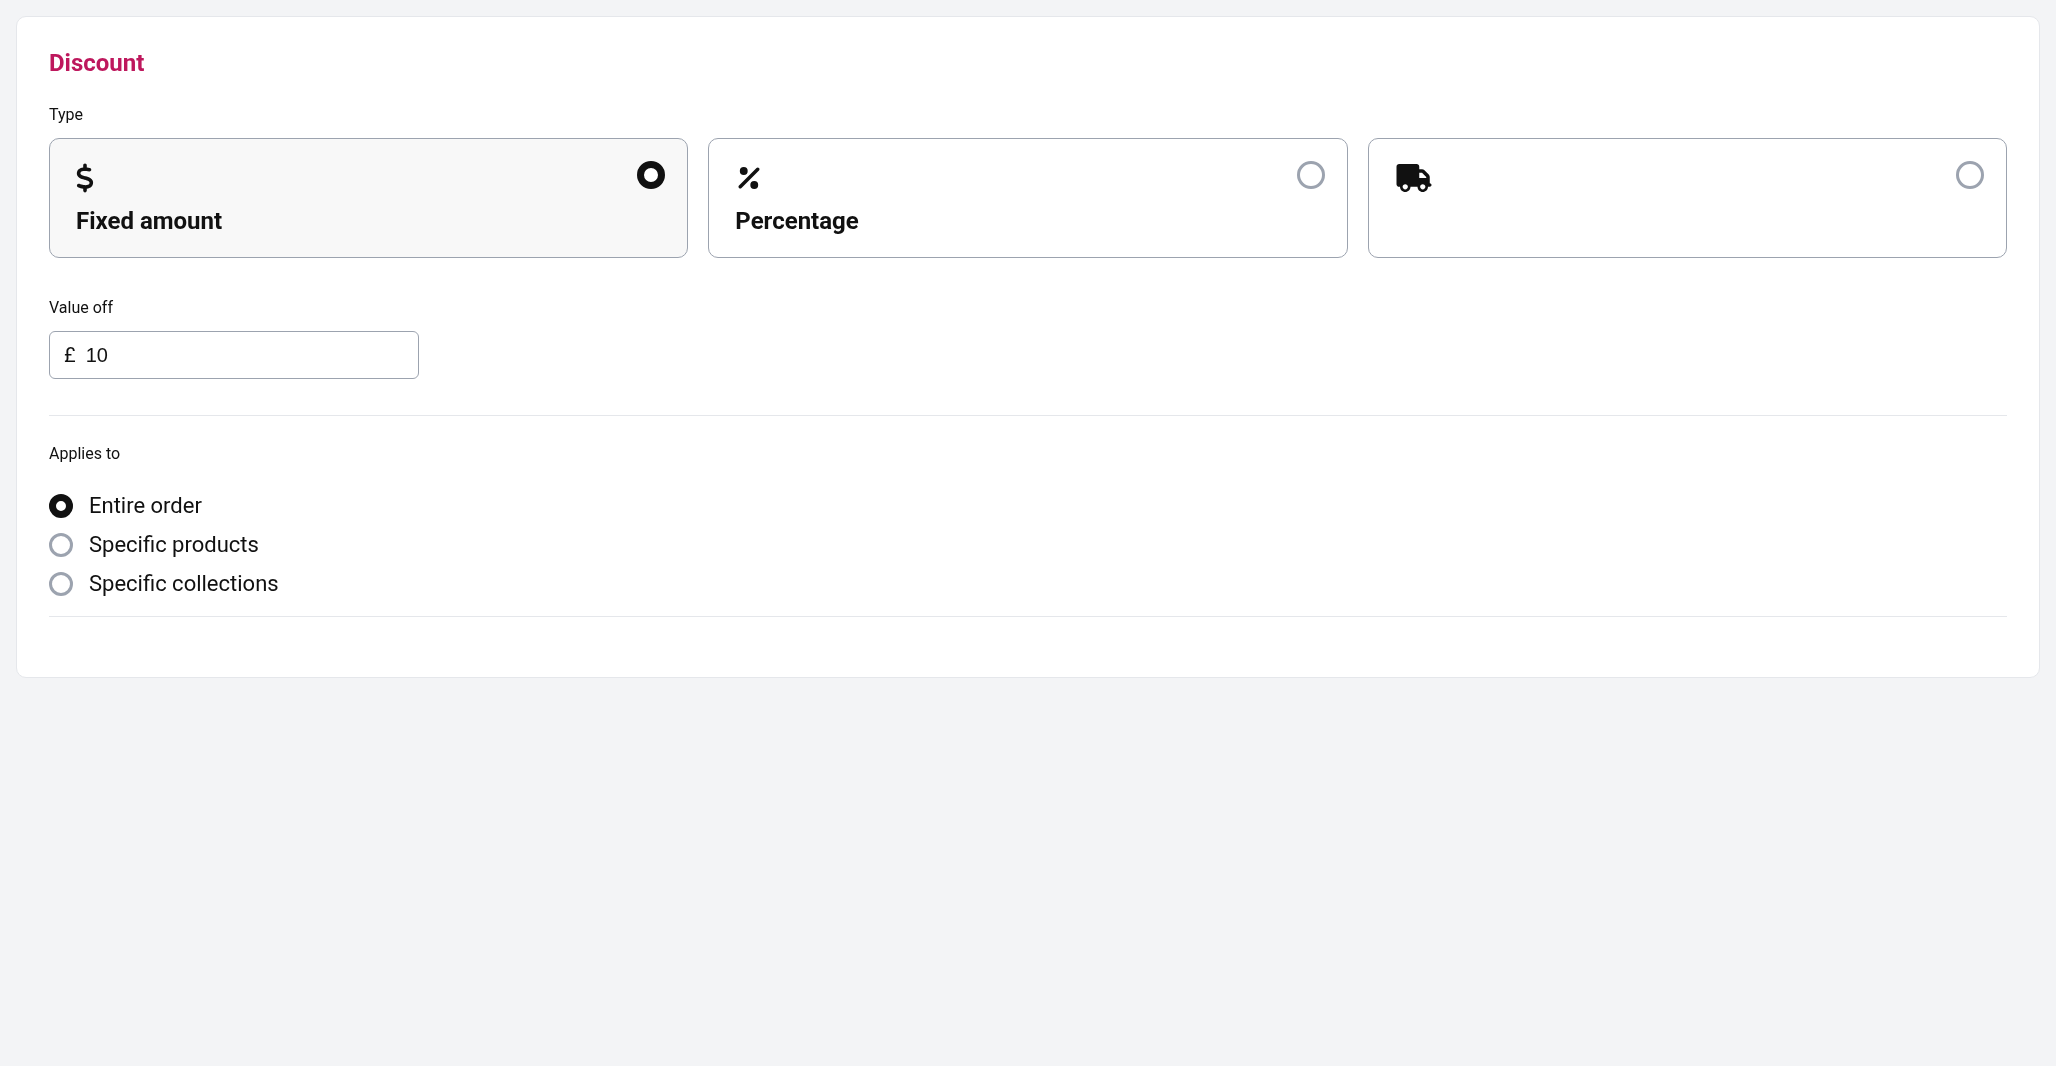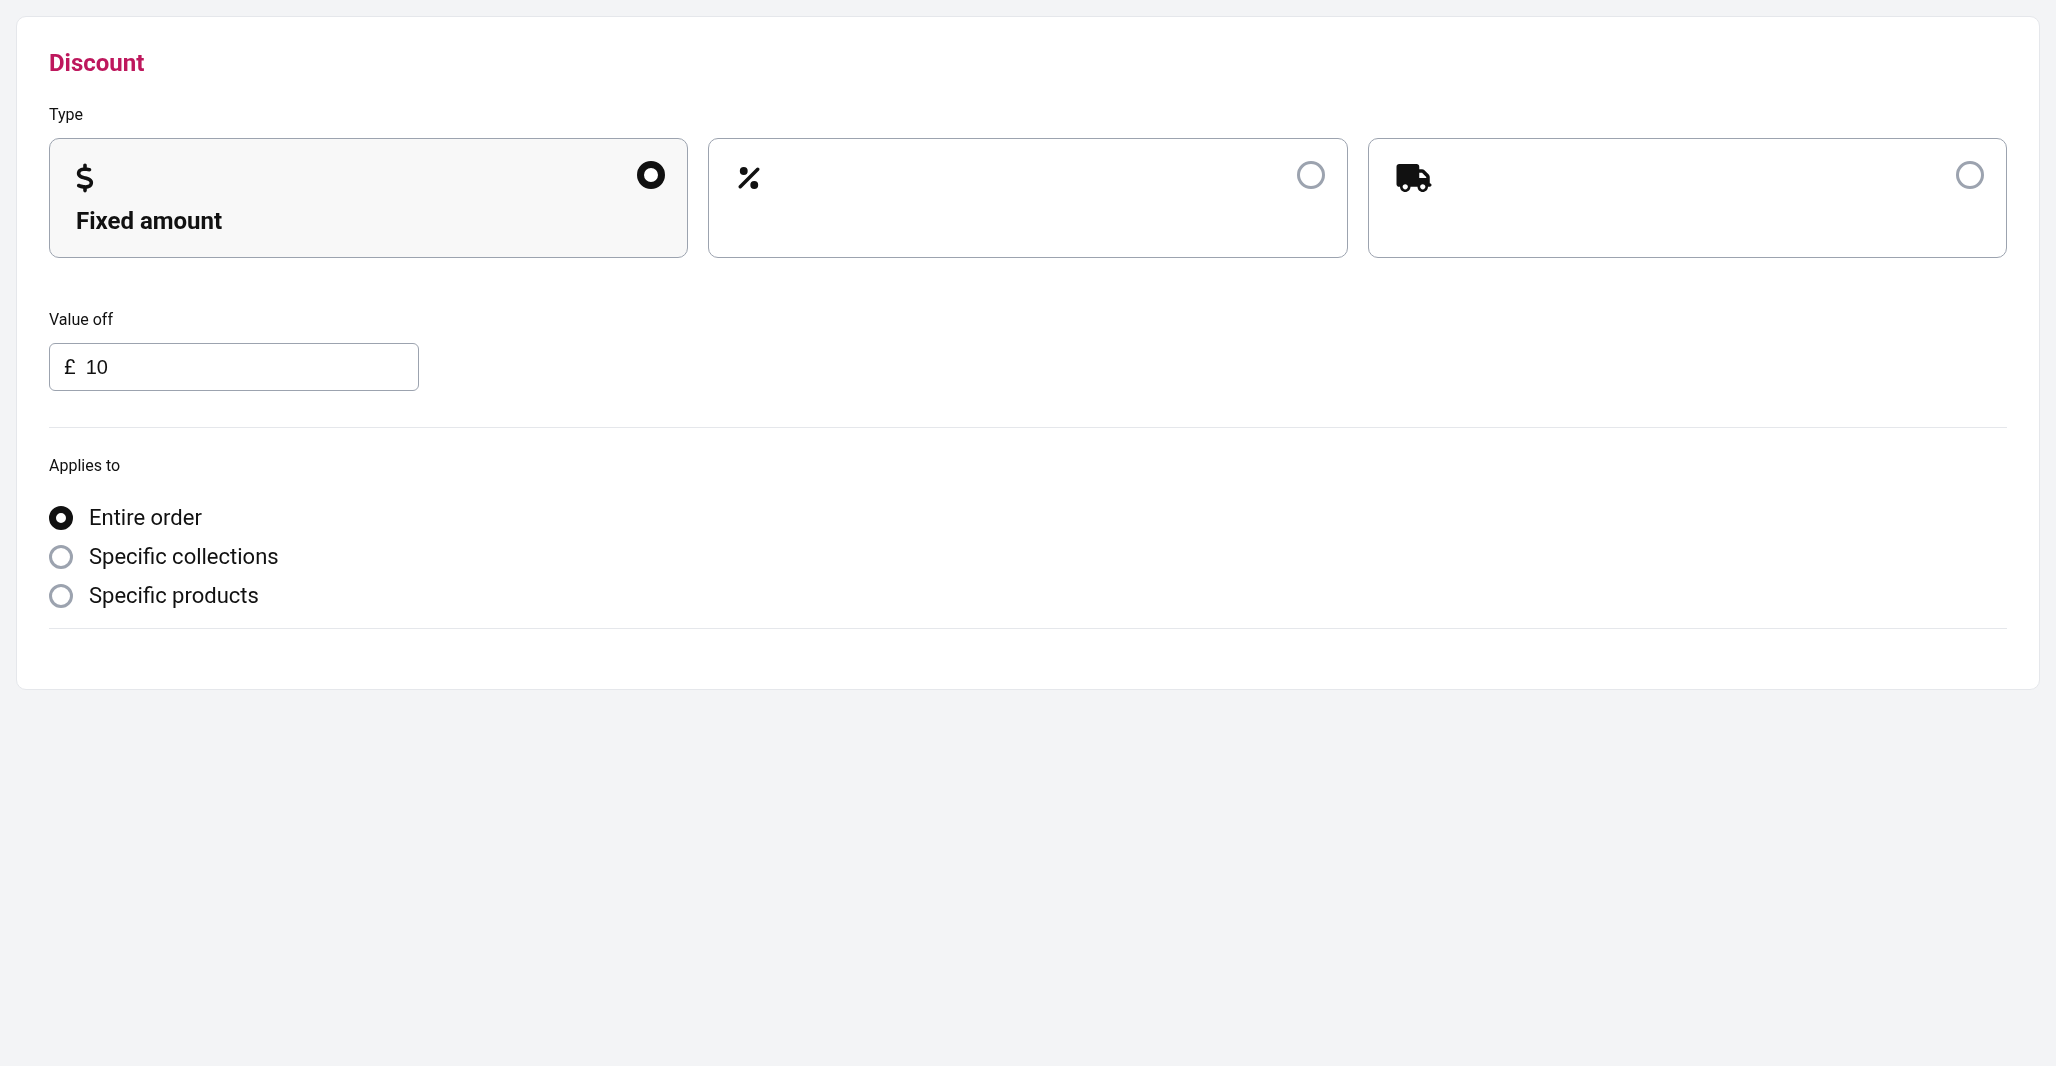--- a/index.html
+++ b/index.html
@@ -25,21 +25,21 @@
       font-size: 16px;
       font-weight: 400;
       color: #111;
       margin-bottom: 14px;
       display: block;
     }
     .type-grid {
       display: grid;
       grid-template-columns: 1fr 1fr 1fr;
       gap: 20px;
-      margin-bottom: 52px;
+      margin-bottom: 40px;
     }
     .type-card {
       border: 1px solid #9ca3af;
       border-radius: 10px;
       padding: 22px 26px;
       cursor: pointer;
       position: relative;
       background: #fff;
     }
     .type-card.selected {
@@ -153,20 +153,21 @@
       <div class="type-card-label">Fixed amount</div>
       <span class="type-radio checked"></span>
     </div>
 
     <div class="type-card">
       <div class="icon-slot">
         <svg width="28" height="28" viewBox="0 0 384 512" fill="#111">
             <path d="M374.6 73.4c-12.5-12.5-32.8-12.5-45.3 0l-320 320c-12.5 12.5-12.5 32.8 0 45.3s32.8 12.5 45.3 0l320-320c12.5-12.5 12.5-32.8 0-45.3zM168 128A72 72 0 1 0 24 128a72 72 0 1 0 144 0zM360 384a72 72 0 1 0 -144 0 72 72 0 1 0 144 0z"></path>
           </svg>
       </div>
+      <div class="type-card-label">Percentage</div>
       <span class="type-radio"></span>
     </div>
 
     <div class="type-card">
       <div class="icon-slot">
         <svg width="38" height="28" viewBox="0 0 640 512" fill="#111">
             <path d="M368 0C394.5 0 416 21.49 416 48V96H466.7C483.7 96 499.1 102.7 512 114.7L589.3 192C601.3 204 608 220.3 608 237.3V352C625.7 352 640 366.3 640 384C640 401.7 625.7 416 608 416H576C576 469 533 512 480 512C426.1 512 384 469 384 416H256C256 469 213 512 160 512C106.1 512 64 469 64 416H48C21.49 416 0 394.5 0 368V48C0 21.49 21.49 0 48 0H368zM160 368C133.5 368 112 389.5 112 416C112 442.5 133.5 464 160 464C186.5 464 208 442.5 208 416C208 389.5 186.5 368 160 368zM480 464C506.5 464 528 442.5 528 416C528 389.5 506.5 368 480 368C453.5 368 432 389.5 432 416C432 442.5 453.5 464 480 464zM466.7 160H416V256H544V237.3L466.7 160z"></path>
           </svg>
       </div>
       <span class="type-radio"></span>
@@ -185,24 +186,24 @@
 
   <div>
     <label class="field-label">Applies to</label>
     <div class="radio-list">
       <div class="radio-row">
         <span class="radio-dot checked"></span>
         <span class="radio-label">Entire order</span>
       </div>
       <div class="radio-row">
         <span class="radio-dot"></span>
-        <span class="radio-label">Specific collections</span>
+        <span class="radio-label">Specific products</span>
       </div>
       <div class="radio-row">
         <span class="radio-dot"></span>
-        <span class="radio-label">Specific products</span>
+        <span class="radio-label">Specific collections</span>
       </div>
     </div>
   </div>
 
   <div class="divider"></div>
 
 </div>
 
 </body></html>

